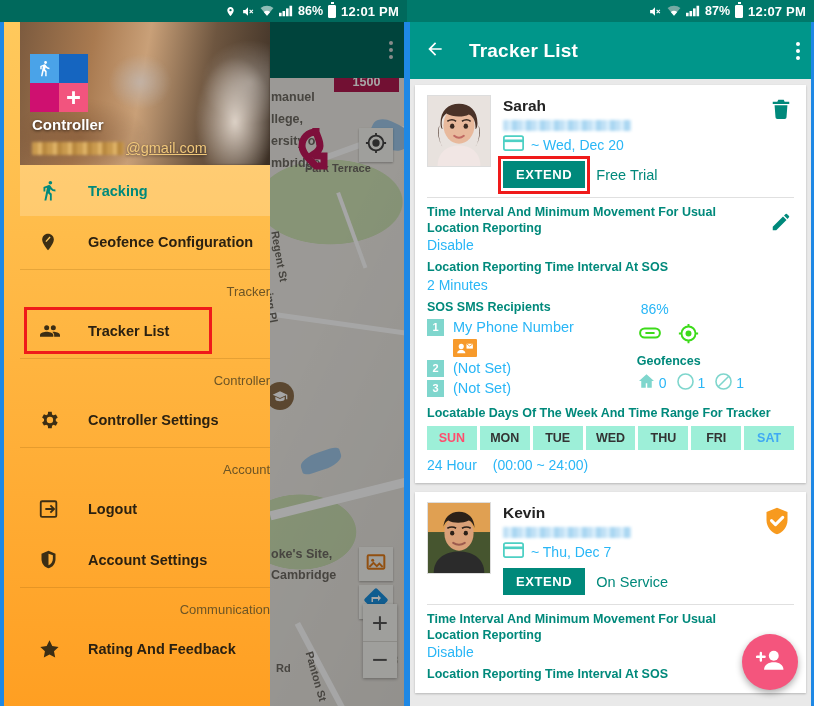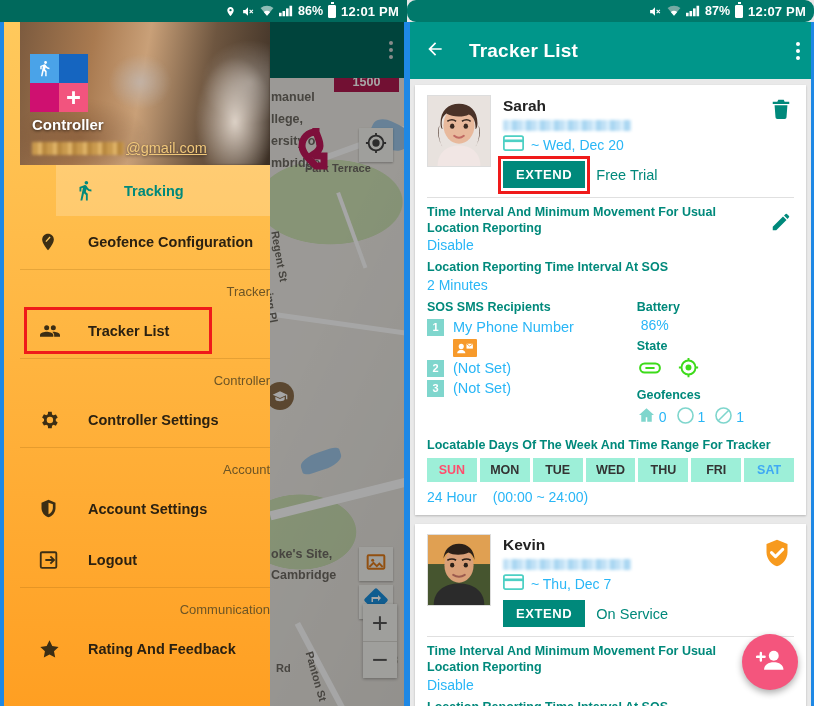--- a/index.html
+++ b/index.html
@@ -116,21 +116,21 @@
     background: repeating-linear-gradient(90deg,#c99a4e 0 6px,#e0b469 6px 10px,#b8883f 10px 15px);
     filter: blur(1.6px); margin-right:2px; border-radius:1px;
   }
 
   .nav-item {
     display:flex; align-items:center; height:51px; padding-left:18px; gap:0;
     cursor:pointer; position:relative;
   }
   .nav-item .nav-ic { width:34px; display:flex; align-items:center; justify-content:flex-start; }
   .nav-item .nav-lbl { font-size:14.5px; font-weight:bold; color:#2b2111; margin-left:16px; }
-  .nav-item.active { background: rgba(255,255,255,.20); margin-left: 36px; }
+  .nav-item.active { background: rgba(255,255,255,.20); }
   .nav-item.active .nav-lbl { color:#00897b; }
   .nav-sep { height:1px; background: rgba(140,90,10,.22); margin: 2px 0; }
   .nav-group { font-size:13px; color:#6d5526; padding: 12px 0 6px 18px; font-weight:500;text-align:right; }
   .hl-box { position:absolute; border:3px solid #ef1a1a; pointer-events:none; }
 
   
   .phone-right { position:relative; width:407px; height:706px; background:#e7e7e7; overflow:hidden; }
   .appbar {
     height:57px; background:#00968a; display:flex; align-items:center; padding: 0 14px 0 16px;
     color:#fff;
@@ -405,57 +405,57 @@
             </svg>
         </span>
         <span class="nav-lbl">Controller Settings</span>
       </div>
 
       <div class="nav-sep"></div>
       <div class="nav-group">Account</div>
 
       <div class="nav-item">
         <span class="nav-ic">
+          <svg width="22" height="22" viewBox="0 0 24 24">
+              <rect x="3" y="3.5" width="17" height="17" rx="1.5" fill="none" stroke="#3c2e14" stroke-width="2"></rect>
+              <path d="M8 12h9M13.5 8l4 4-4 4" fill="none" stroke="#3c2e14" stroke-width="2"></path>
+            </svg>
+        </span>
+        <span class="nav-lbl">Logout</span>
+      </div>
+
+      <div class="nav-item">
+        <span class="nav-ic">
           <svg width="21" height="23" viewBox="0 0 24 24">
               <path fill="#3c2e14" d="M12 2 4 5.5v5.8c0 5 3.4 9.6 8 10.7 4.6-1.1 8-5.7 8-10.7V5.5L12 2z"></path>
               <path fill="#ffb03a" d="M12 5.4v13.1c3-1 5-4.1 5-7.4V7z"></path>
             </svg>
         </span>
         <span class="nav-lbl">Account Settings</span>
-      </div>
-
-      <div class="nav-item">
-        <span class="nav-ic">
-          <svg width="22" height="22" viewBox="0 0 24 24">
-              <rect x="3" y="3.5" width="17" height="17" rx="1.5" fill="none" stroke="#3c2e14" stroke-width="2"></rect>
-              <path d="M8 12h9M13.5 8l4 4-4 4" fill="none" stroke="#3c2e14" stroke-width="2"></path>
-            </svg>
-        </span>
-        <span class="nav-lbl">Logout</span>
       </div>
 
       <div class="nav-sep"></div>
       <div class="nav-group">Communication</div>
 
       <div class="nav-item">
         <span class="nav-ic">
           <svg width="23" height="22" viewBox="0 0 24 24">
               <path fill="#3c2e14" d="M12 2.5l3 6.3 6.9.9-5 4.8 1.3 6.9L12 18l-6.2 3.4L7 14.5l-5-4.8 6.9-.9z"></path>
             </svg>
         </span>
         <span class="nav-lbl">Rating And Feedback</span>
       </div>
     </div>
 
     <div class="edge-l2"></div>
     <div class="edge-r"></div>
   </div>
 
   <div class="phone-right">
-    <div class="statusbar" style="background:#00796b;border-radius:9px;">
+    <div class="statusbar" style="background:#00796b;">
       <span class="sb-ic">
         <svg width="14" height="13" viewBox="0 0 24 24">
             <path fill="#fff" d="M3 9v6h4l5 5V4L7 9H3z"></path>
             <path stroke="#fff" stroke-width="2" d="M15 9l6 6M21 9l-6 6"></path>
           </svg>
       </span>
       <span class="sb-ic">
         <svg width="14" height="12" viewBox="0 0 24 20">
             <path fill="#77aaa4" d="M12 18l11-13a17 17 0 0 0-22 0z"></path>
             <path fill="#fff" d="M12 18l5.5-6.5a10 10 0 0 0-11 0z"></path>
@@ -565,23 +565,21 @@
               <span class="sos-num">2</span>
               <span class="sos-val">(Not Set)</span>
             </div>
             <div class="sos-row">
               <span class="sos-num">3</span>
               <span class="sos-val">(Not Set)</span>
             </div>
           </div>
 
           <div class="col-r">
-            <div class="sect-lbl">Battery</div>
             <div class="sect-val" style="margin:1px 0 6px 4px;">86%</div>
-            <div class="sect-lbl">State</div>
             <div style="display:flex;align-items:center;gap:17px;margin:3px 0 6px 2px;">
               <span>
                 <svg width="22" height="14" viewBox="0 0 24 14">
                     <rect x="1.2" y="2" width="21.6" height="10" rx="5" fill="none" stroke="#3ddb1a" stroke-width="2.2"></rect>
                     <path d="M7 7h10" stroke="#3ddb1a" stroke-width="2.2"></path>
                   </svg>
               </span>
               <span>
                 <svg width="21" height="21" viewBox="0 0 24 24">
                     <circle cx="12" cy="12" r="8" fill="none" stroke="#3ddb1a" stroke-width="2.2"></circle>

